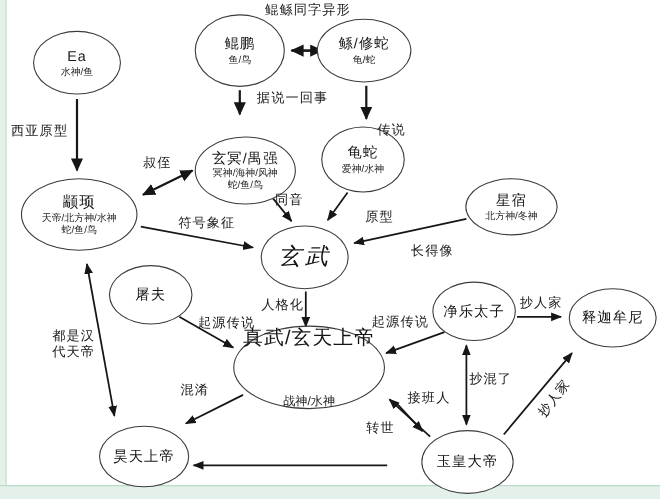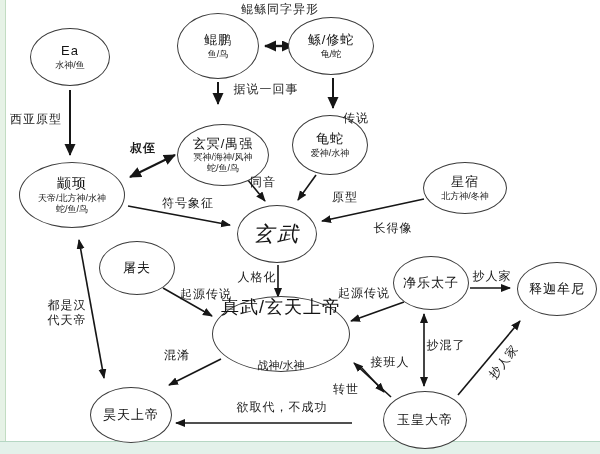--- a/index.html
+++ b/index.html
@@ -133,33 +133,32 @@
   </div>
 
   <div class="node" style="left:383px;top:391px;width:84px;height:58px;">
     <div class="t">玉皇大帝</div>
   </div>
 
   <span class="lbl" style="left:280px;top:9px;">鲲鲧同字异形</span>
   <span class="lbl" style="left:266px;top:89px;">据说一回事</span>
   <span class="lbl" style="left:356px;top:91px;margin-top:27px;">传说</span>
   <span class="lbl" style="left:36px;top:119px;">西亚原型</span>
-  <span class="lbl" style="left:143px;top:148px;font-weight:bold;">叔侄</span>
+  <span class="lbl" style="left:143px;top:148px;">叔侄</span>
   <span class="lbl" style="left:188px;top:203px;">符号象征</span>
   <span class="lbl" style="left:263px;top:182px;">同音</span>
   <span class="lbl" style="left:345px;top:197px;">原型</span>
   <span class="lbl" style="left:393px;top:228px;">长得像</span>
   <span class="lbl" style="left:257px;top:277px;">人格化</span>
   <span class="lbl" style="left:206px;top:294px;">起源传说</span>
   <span class="lbl" style="left:364px;top:293px;">起源传说</span>
   <span class="lbl two-line" style="left:67px;top:313px;">
     <span>都是汉</span><br>
     <span>代天帝</span>
   </span>
   <span class="lbl" style="left:177px;top:355px;">混淆</span>
-  <span class="lbl" style="left:282px;top:407px;">欲取代，不成功</span>
   <span class="lbl" style="left:390px;top:362px;">接班人</span>
   <span class="lbl" style="left:346px;top:389px;">转世</span>
   <span class="lbl" style="left:446px;top:345px;">抄混了</span>
   <span class="lbl" style="left:492px;top:276px;">抄人家</span>
   <span class="lbl rot" style="left:504px;top:362px;">抄人家</span>
 
 </div>
 
 </body></html>

